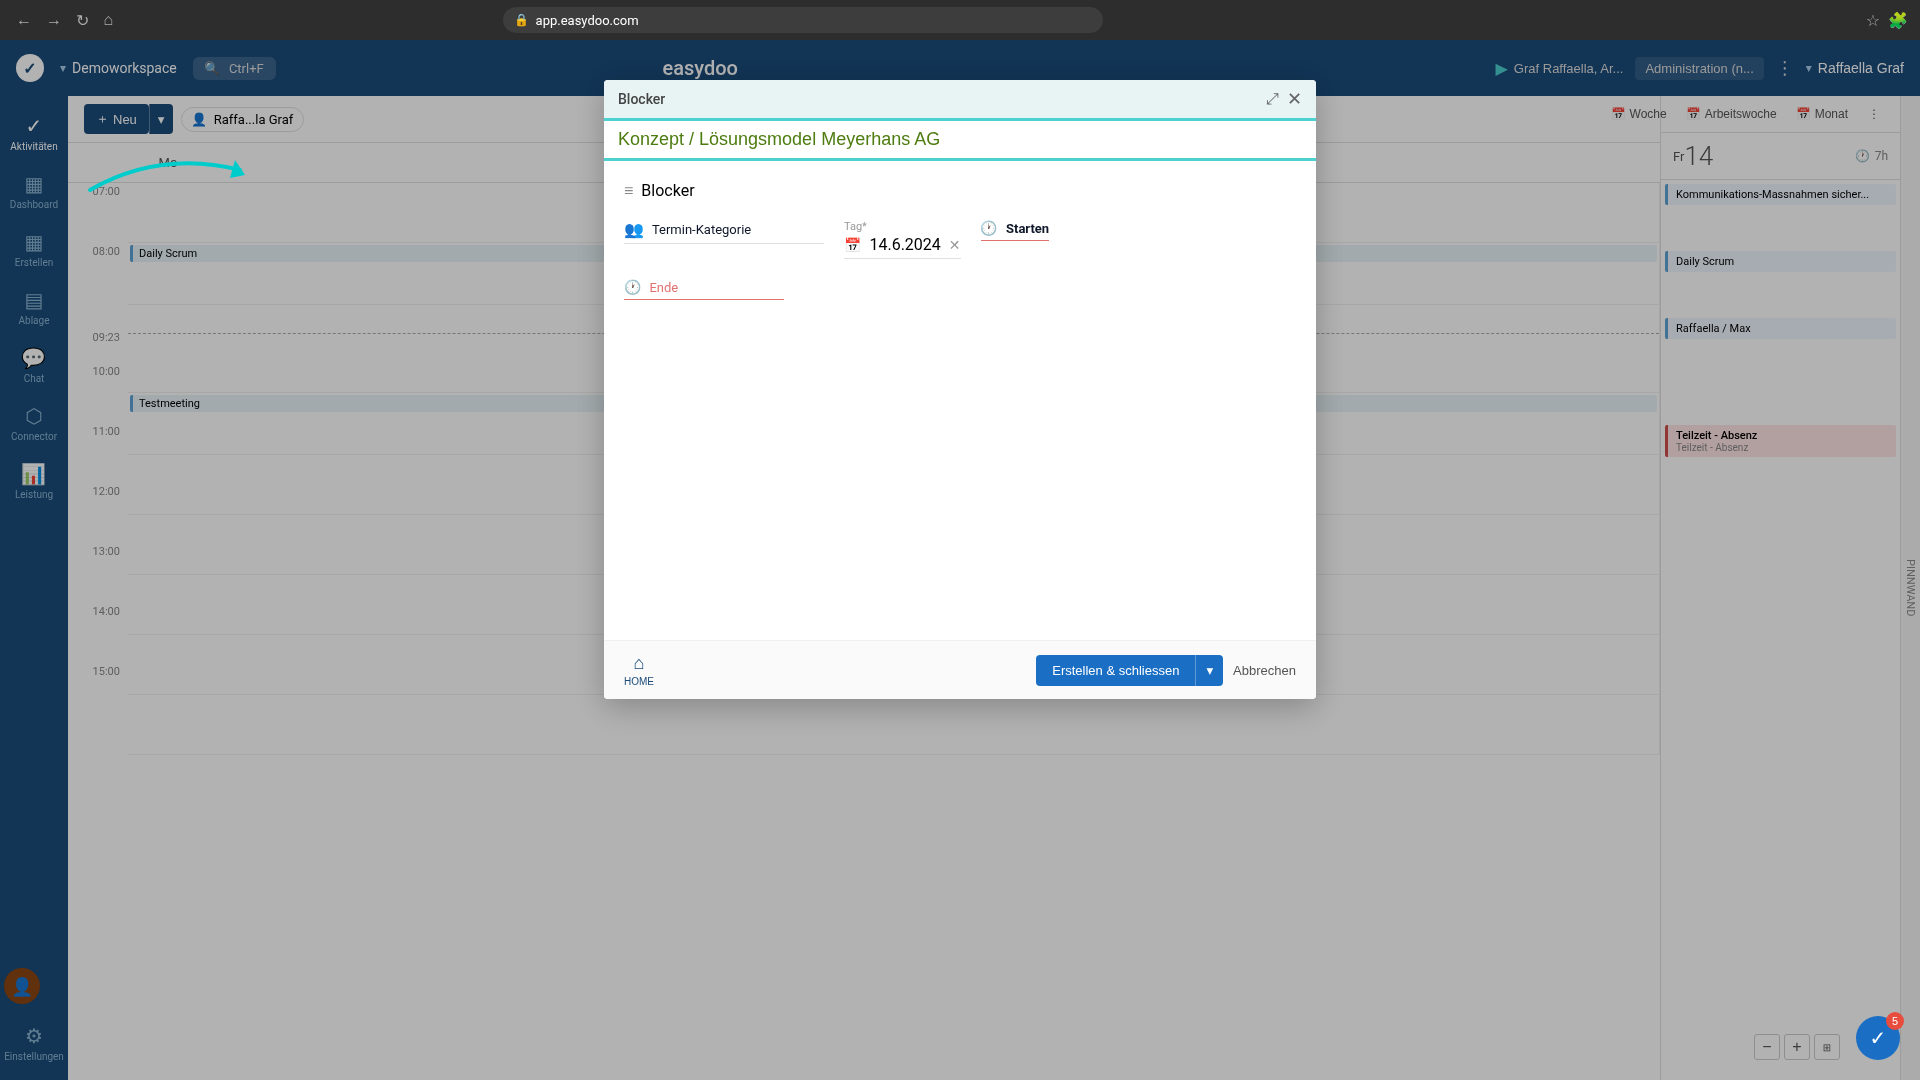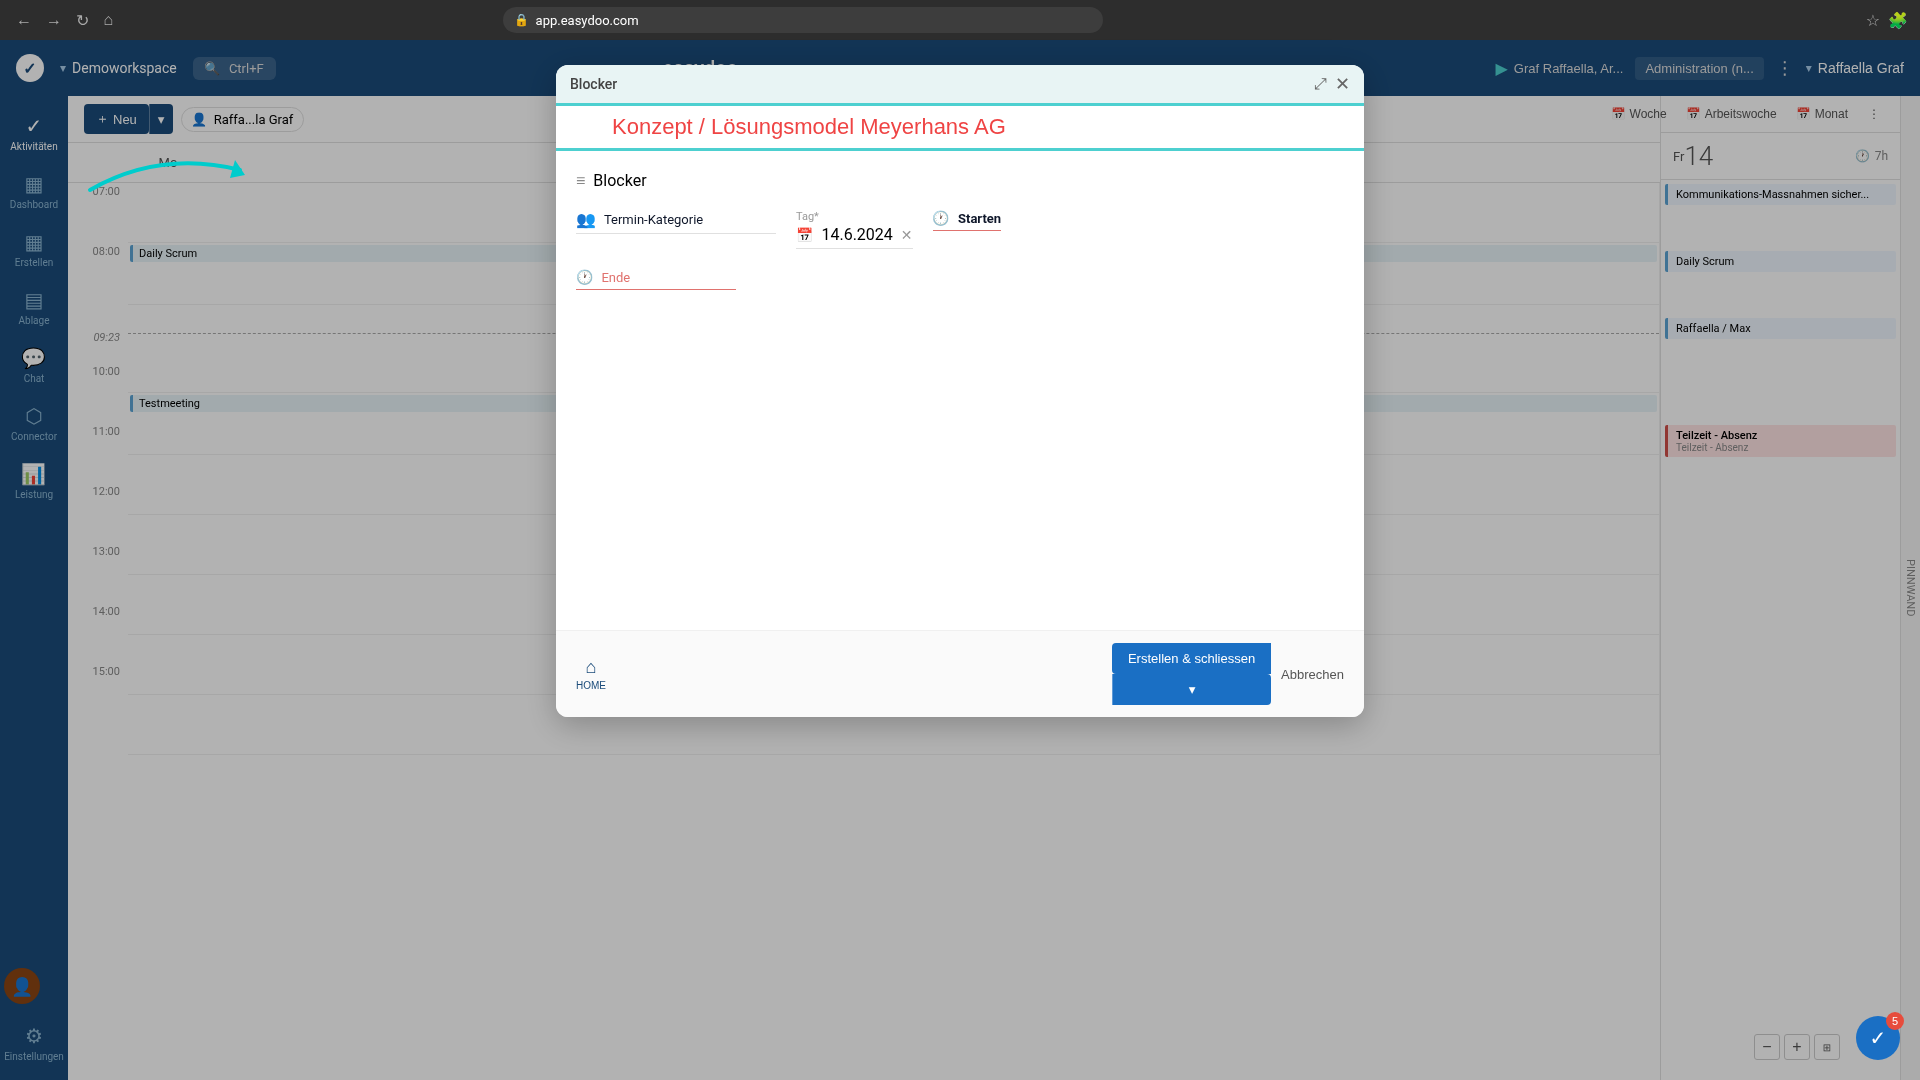--- a/index.html
+++ b/index.html
@@ -133,42 +133,42 @@
     .right-event-card.pink { background: #ffe4e4; border-left-color: #d0504a; }
 
     
     .overlay {
       position: fixed; top: 40px; left: 0; right: 0; bottom: 0;
       background: rgba(0,0,0,0.3); z-index: 100;
     }
 
     
     .modal {
-      position: fixed; top: 65px; left: 50%; transform: translateX(-50%);
-      width: 808px; background: #fff; border-radius: 12px; box-shadow: 0 8px 32px rgba(0,0,0,0.25);
+      position: fixed; top: 80px; left: 50%; transform: translateX(-50%);
+      width: 712px; background: #fff; border-radius: 4px; box-shadow: 0 8px 32px rgba(0,0,0,0.25);
       z-index: 200; overflow: hidden;
     }
     .modal-header {
       background: #e8f4f4; border-bottom: 3px solid #4dd0d0;
       padding: 8px 14px; display: flex; align-items: center; justify-content: space-between;
     }
     .modal-title { font-size: 14px; font-weight: 500; color: #444; }
     .modal-header-actions { display: flex; gap: 8px; align-items: center; }
     .modal-header-btn { background: none; border: none; cursor: pointer; color: #666; font-size: 16px; }
     .modal-close-btn { background: none; border: none; cursor: pointer; color: #666; font-size: 18px; }
 
     
     .modal-title-input-wrapper {
       border-bottom: 3px solid #4dd0d0;
       padding: 8px 14px;
       background: #fff;
     }
     .modal-title-input {
       width: 100%; border: none; outline: none;
-      font-size: 22px; color: #ef4444; background: transparent; margin-left: 42px;
+      font-size: 18px; color: #4d7c0f; background: transparent;
     }
 
     .modal-body { padding: 20px 20px; }
     .modal-type-row { display: flex; align-items: center; gap: 8px; margin-bottom: 20px; }
 
     .modal-fields-row { display: flex; align-items: flex-start; gap: 20px; margin-bottom: 20px; }
 
     .category-field { display: flex; align-items: center; gap: 8px; width: 200px; border-bottom: 1px solid #e0e0e0; padding-bottom: 4px; }
 
     .date-field { display: flex; align-items: center; gap: 8px; border-bottom: 1px solid #e0e0e0; padding-bottom: 4px; }
@@ -321,21 +321,21 @@
       <div style="height:40px; border-bottom:1px solid #e0e0e0; display:flex; align-items:center; padding-left:60px;">
         <div style="width:80px; text-align:center; font-size:13px; color:#555;">
           <span>Mo</span>
         </div>
       </div>
       <div style="overflow-y:auto; height:calc(100% - 40px);">
         <div style="display:flex;">
           <div style="width:60px;">
             <div class="time-slot">07:00</div>
             <div class="time-slot">08:00</div>
-            <div class="time-slot" style="position:relative;font-style:italic;">
+            <div class="time-slot" style="position:relative;">
               <span style="color:#888;font-size:11px;position:absolute;top:28px;right:8px;">09:23</span>
             </div>
             <div class="time-slot">10:00</div>
             <div class="time-slot">11:00</div>
             <div class="time-slot">12:00</div>
             <div class="time-slot">13:00</div>
             <div class="time-slot">14:00</div>
             <div class="time-slot">15:00</div>
           </div>
           <div style="flex:1; border-right:1px solid #f0f0f0; position:relative;">
@@ -483,21 +483,21 @@
 
     <div style="height:300px;"></div>
   </div>
 
   <div class="modal-footer">
     <button class="home-btn">
       <span class="home-icon">⌂</span>
       <span>HOME</span>
     </button>
     <div class="footer-actions">
-      <div style="display:flex;flex-direction:column;">
+      <div style="display:flex;">
         <button class="create-close-btn">Erstellen &amp; schliessen</button>
         <button class="create-dropdown-btn">▾</button>
       </div>
       <button class="cancel-btn">Abbrechen</button>
     </div>
   </div>
 </div>
 
 <div class="task-check-btn">
   <button class="task-check-circle">

